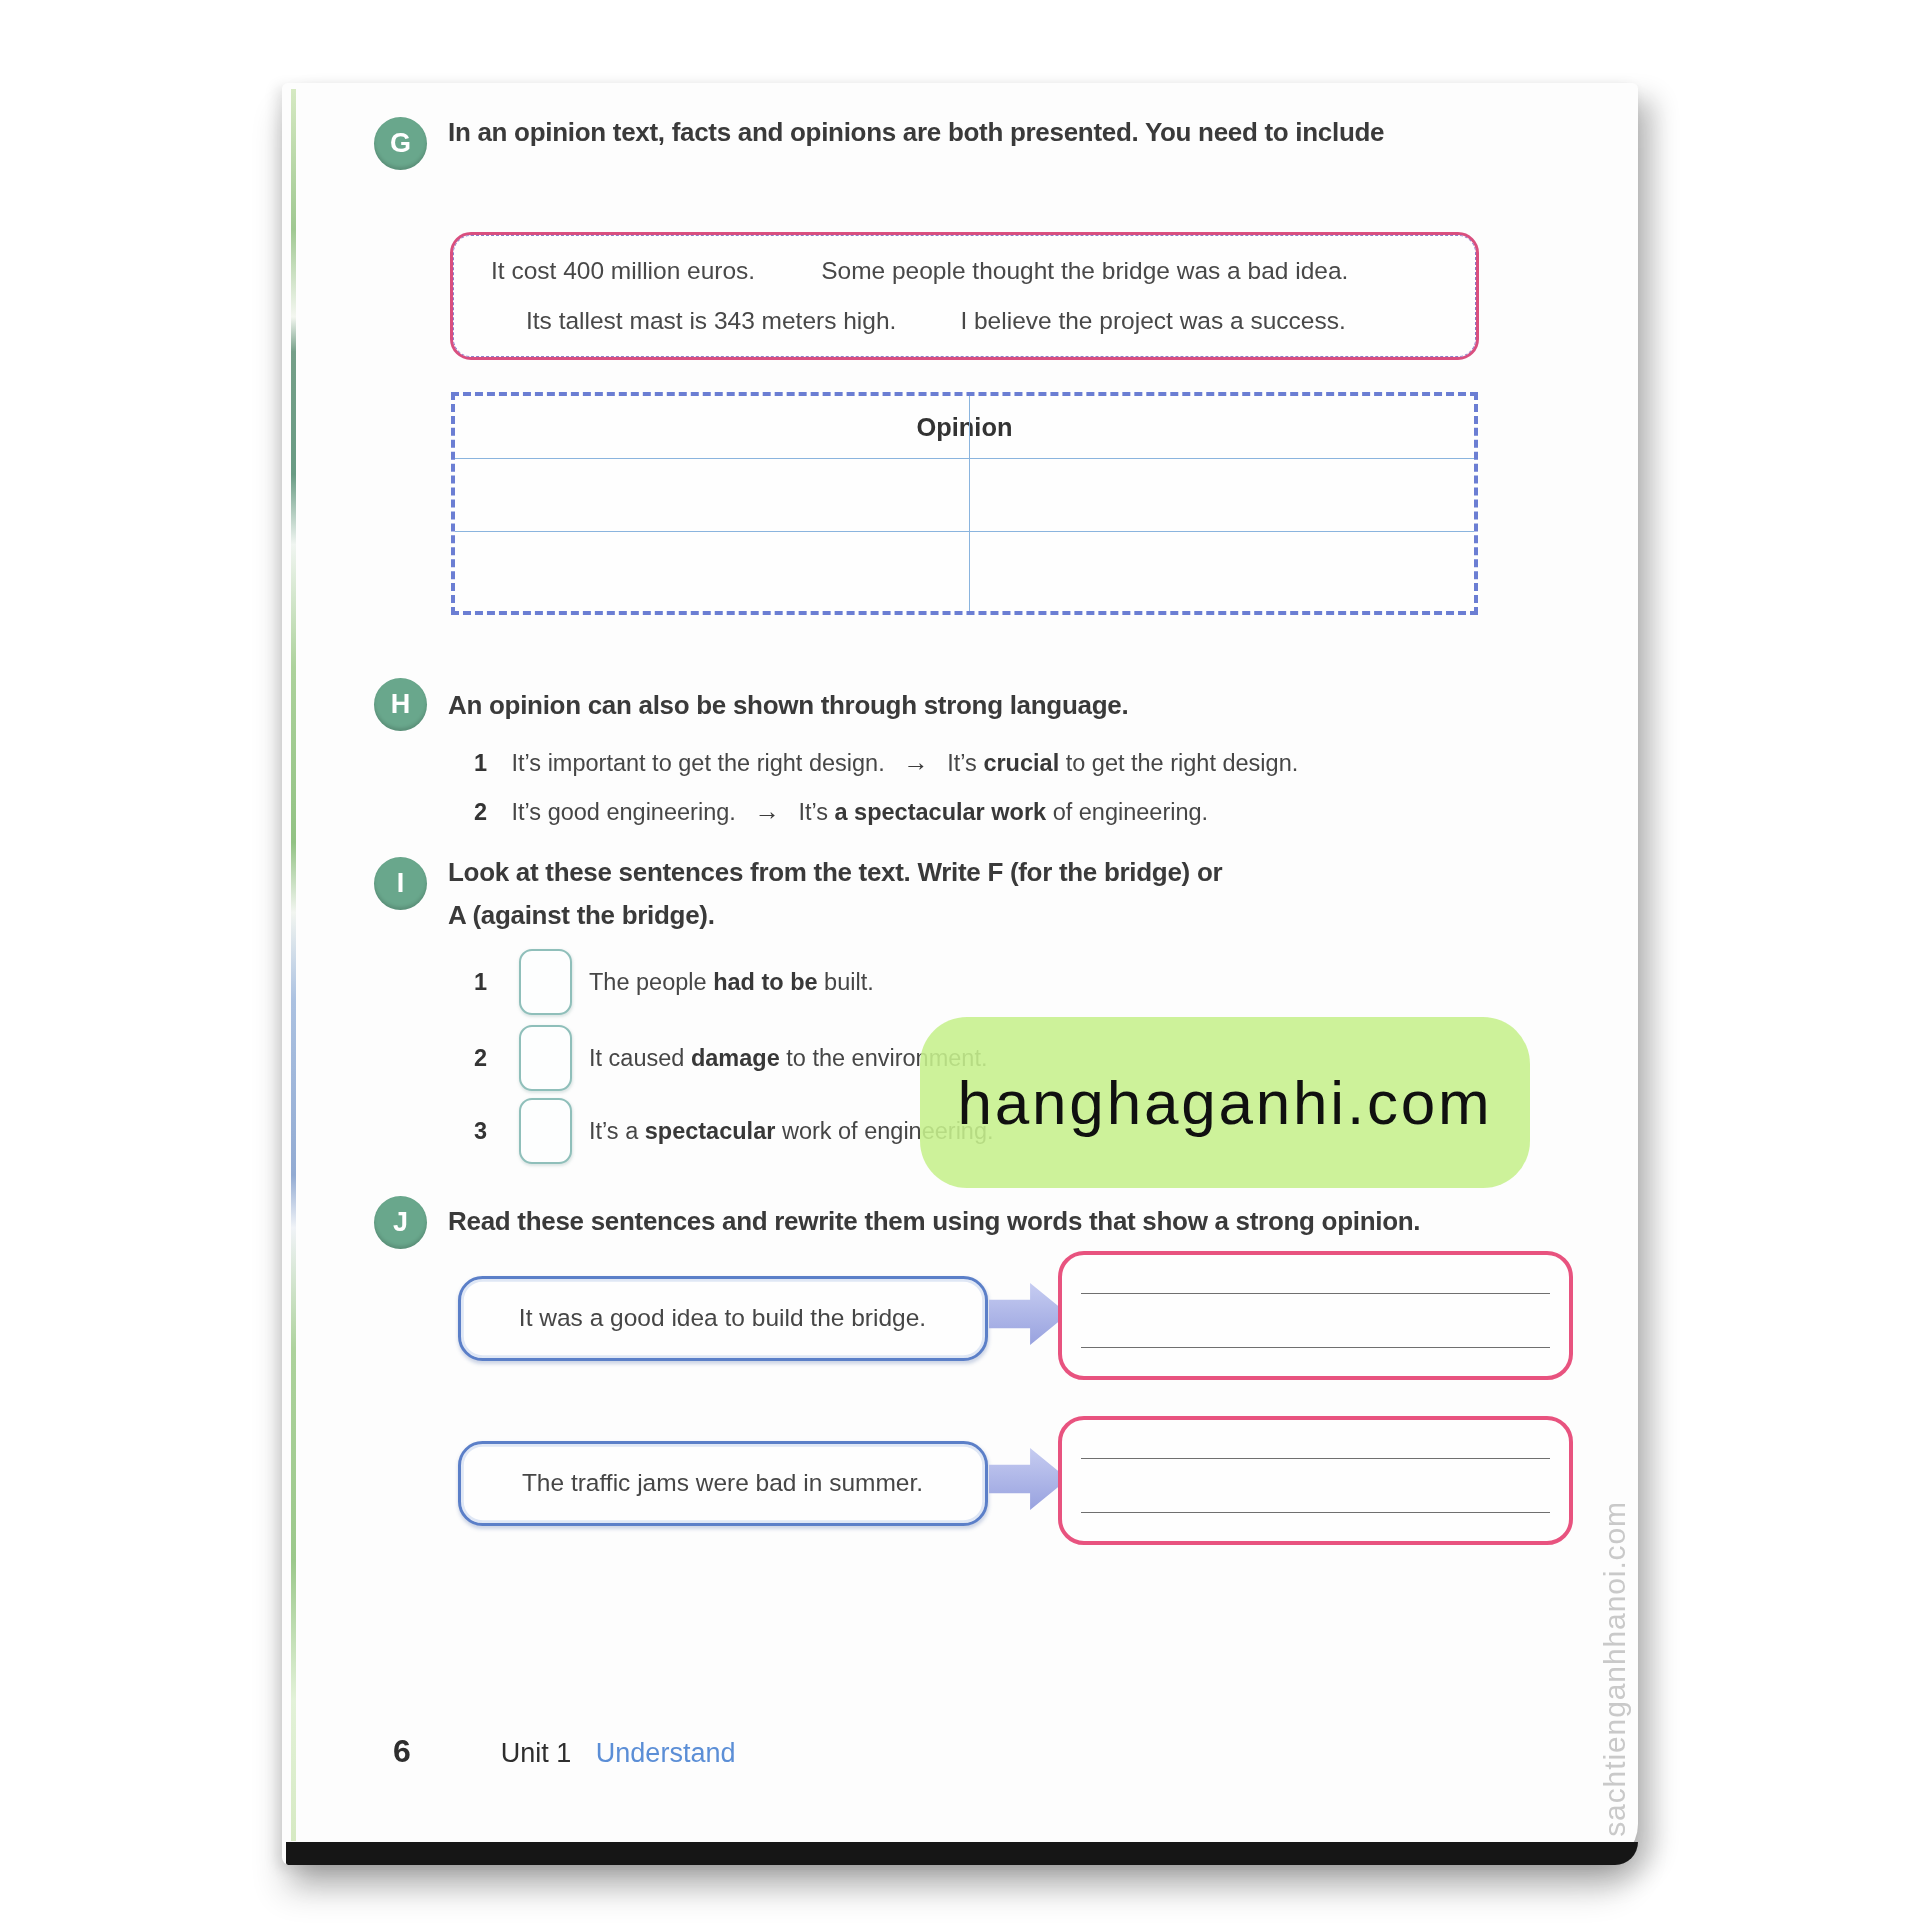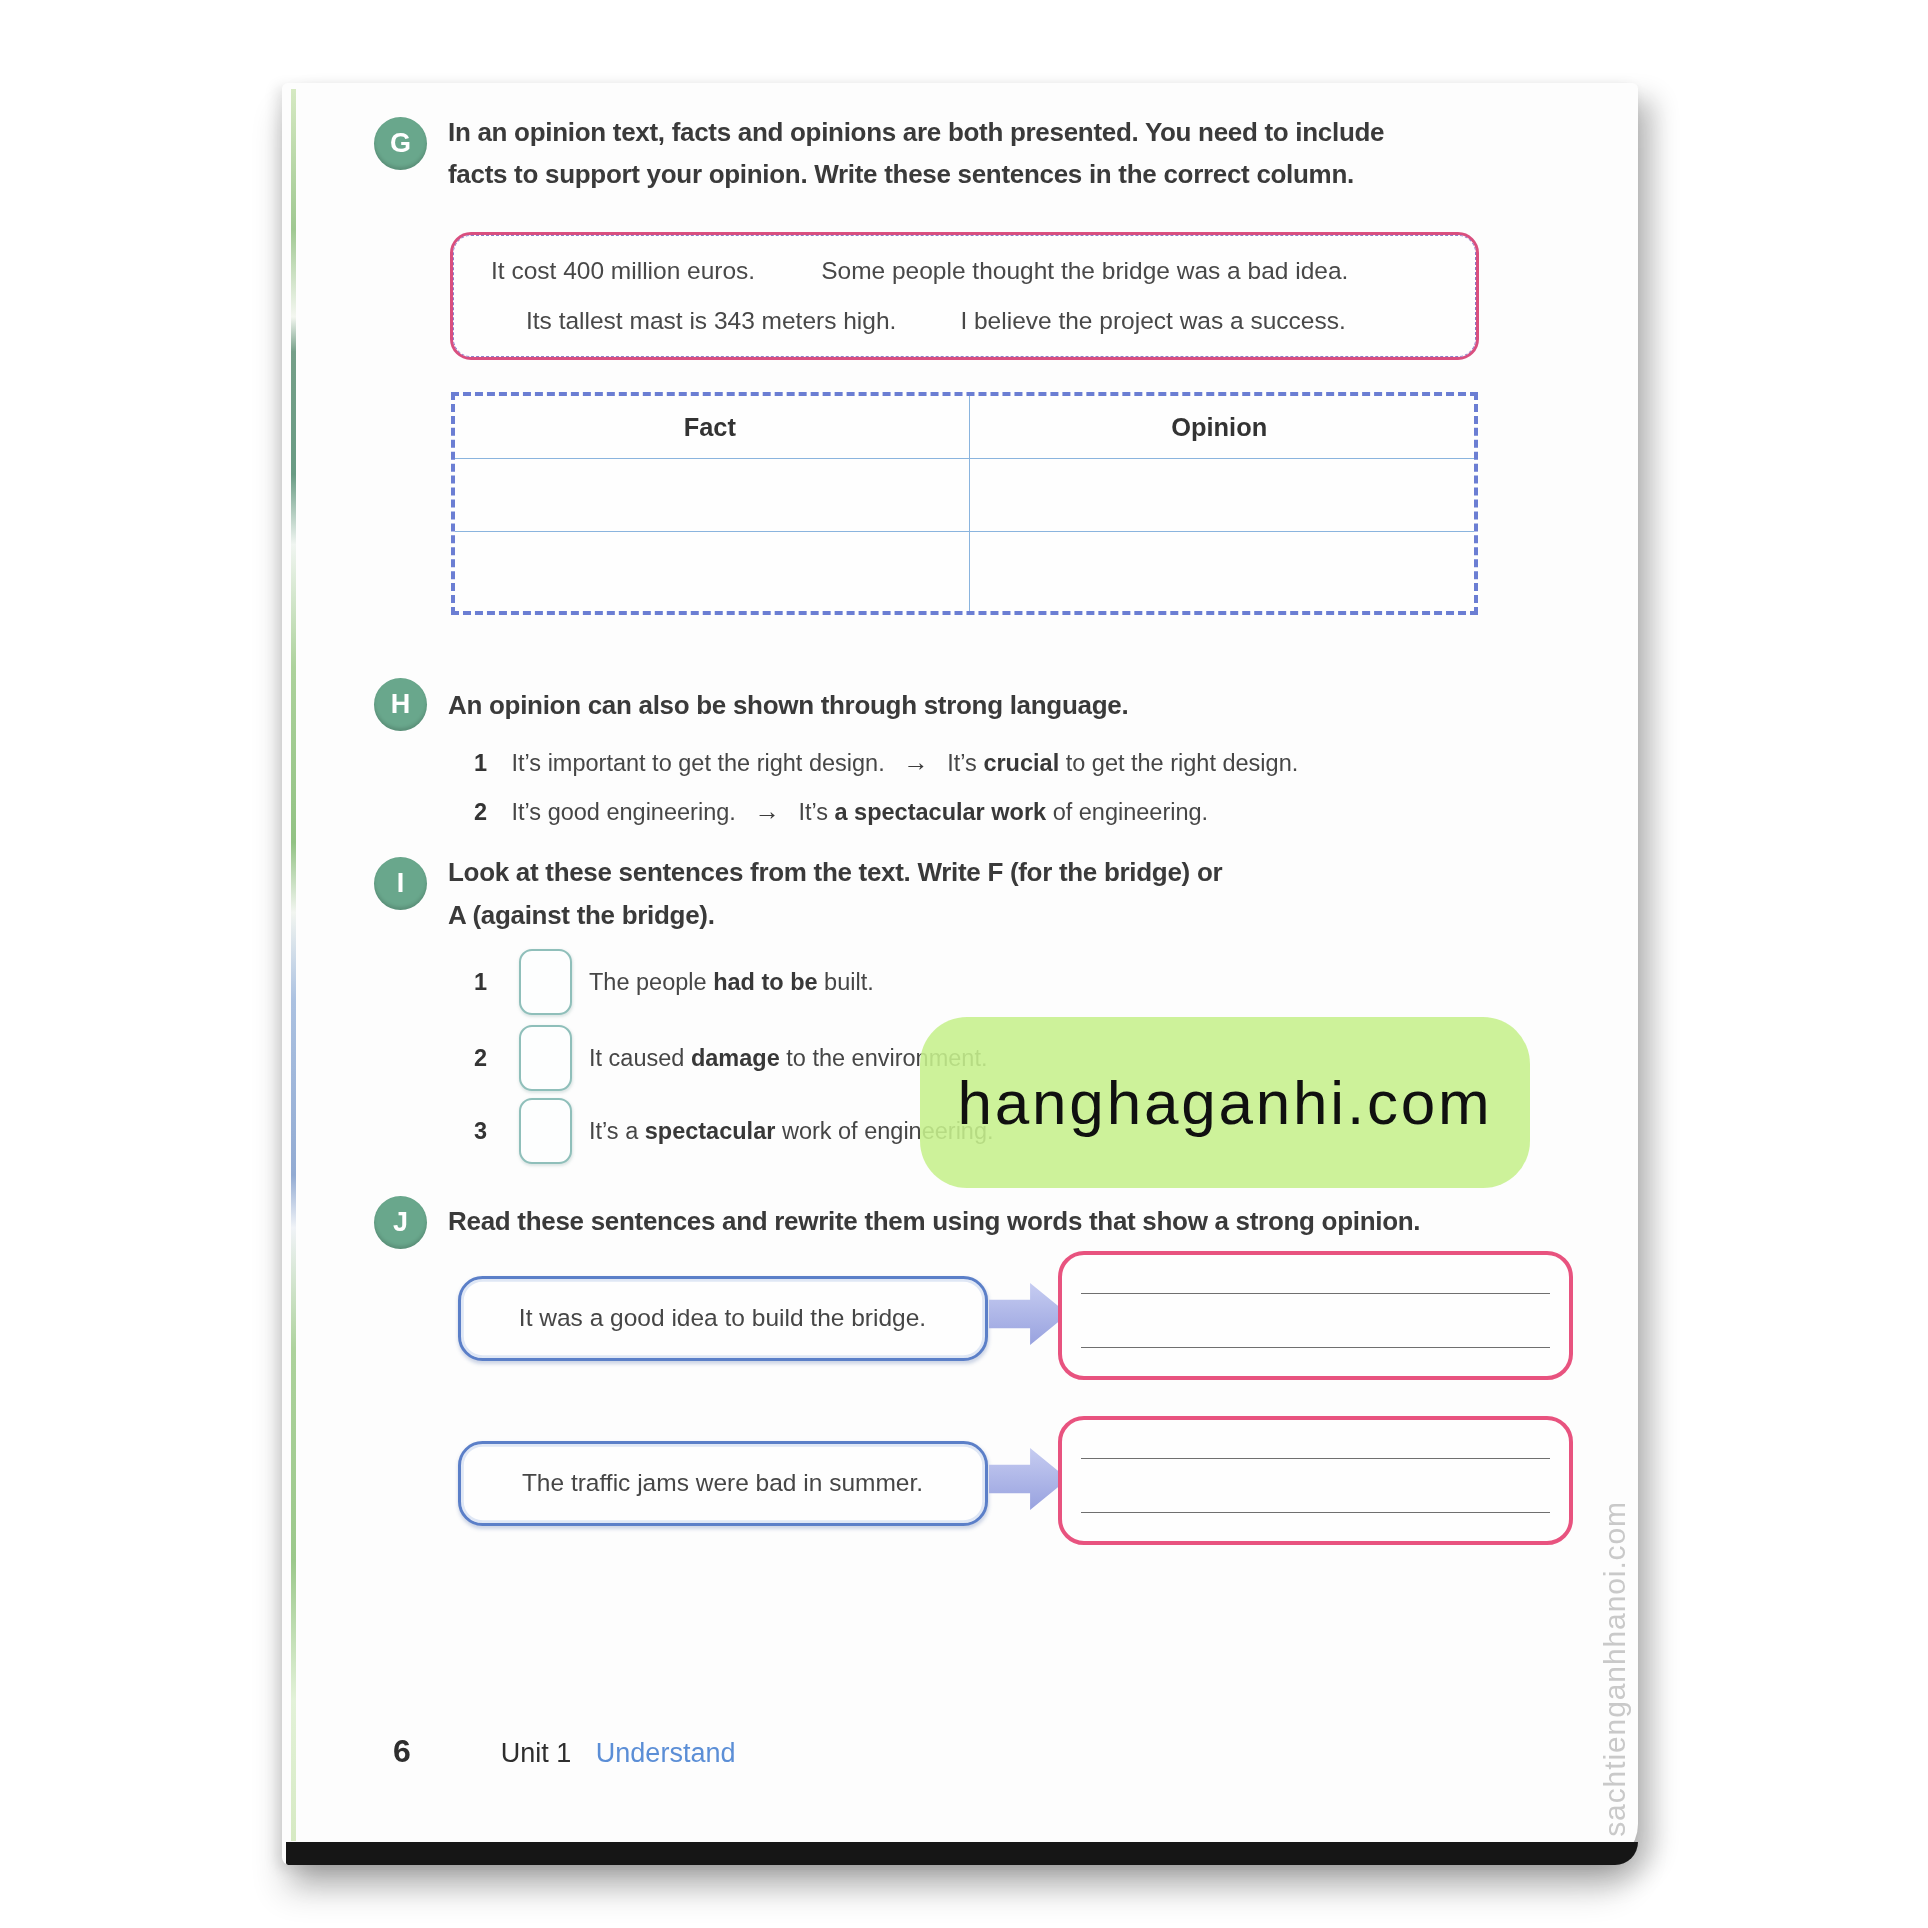--- a/index.html
+++ b/index.html
@@ -79,37 +79,35 @@
 </head>
 <body>
 
 <div id="canvas">
   <div id="page">
     <div class="page-strip"></div>
 
     <div class="badge" style="left:92px;top:34px;">G</div>
     <div class="heading" style="left:166px;top:28px;">
       <span>In an opinion text, facts and opinions are both presented. You need to include</span><br>
-      <span>facts to support your opinion. Write these sentences in the correct column.</span>
     </div>
 
     <div class="sentence-box">
       <div class="sb-row sb-row1">
         <span>It cost 400 million euros.</span>
         <span>Some people thought the bridge was a bad idea.</span>
       </div>
       <div class="sb-row sb-row2">
         <span>Its tallest mast is 343 meters high.</span>
         <span>I believe the project was a success.</span>
       </div>
     </div>
 
     <div class="fo-table">
       <div class="fo-row fo-header">
-        <div>Fact</div>
         <div>Opinion</div>
       </div>
       <div class="fo-row fo-r1"></div>
       <div class="fo-row fo-r2"></div>
       <div class="fo-vline"></div>
     </div>
 
     <div class="badge" style="left:92px;top:595px;">H</div>
     <div class="heading" style="left:166px;top:601px;">An opinion can also be shown through strong language.</div>
 

